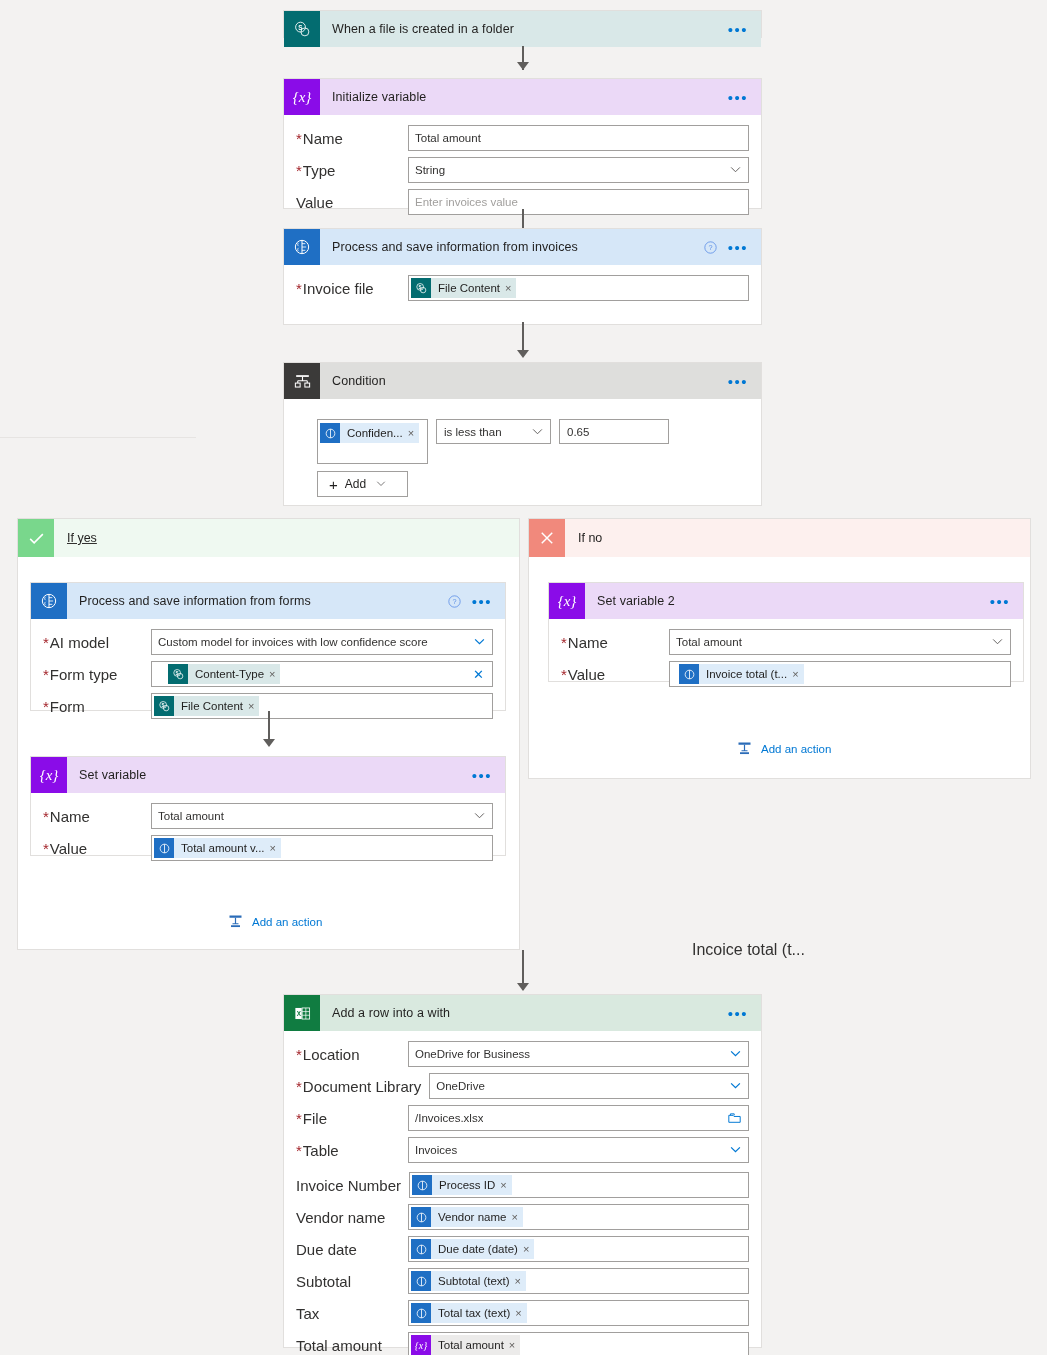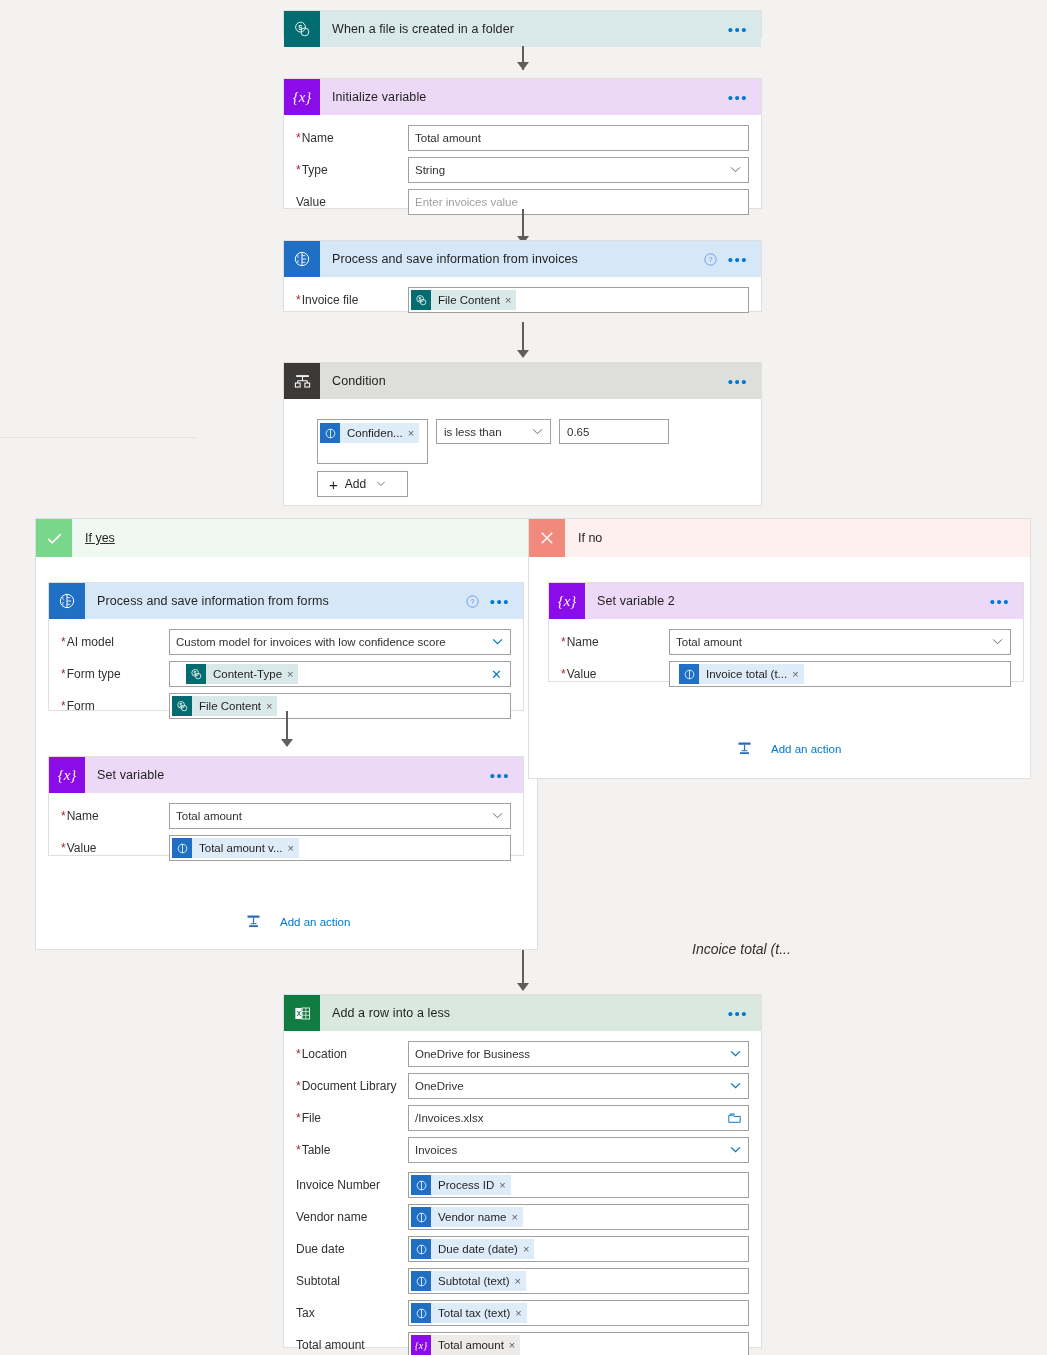--- a/index.html
+++ b/index.html
@@ -43,21 +43,21 @@
   .i-variable   { background:#8a0ce8; }
   .i-ai         { background:#1f6fc4; }
   .i-condition  { background:#3b3a39; }
   .i-excel      { background:#107c41; }
 
   
   .card-body { padding:10px 12px 12px 12px; }
   .row { display:flex; align-items:center; margin-bottom:6px; min-height:26px; }
   .row:last-child { margin-bottom:0; }
   .lbl {
-    flex:0 0 112px; font-size:12px; color:#323130;
+    flex:0 0 112px; font-size:15px; color:#323130;
     padding-right:8px; white-space:nowrap;
   }
   .lbl .req { color:#a4262c; margin-right:1px; }
   .ctl {
     flex:1 1 auto; height:26px; border:1px solid #a19f9d; background:#fff;
     display:flex; align-items:center; position:relative; padding:0 6px;
     font-size:11.5px; color:#323130; min-width:0;
   }
   .ctl .txt { overflow:hidden; white-space:nowrap; text-overflow:ellipsis; }
   .ctl .ph { color:#a19f9d; }
@@ -99,33 +99,33 @@
   .branch-head { display:flex; align-items:center; height:38px; }
   .branch-head .bico { width:36px; height:38px; display:flex; align-items:center; justify-content:center; }
   .branch-head .blbl { padding-left:13px; font-size:12.5px; color:#201f1e; }
   .b-yes { background:#eff9f1; }
   .b-yes .bico { background:#79d78c; }
   .b-no  { background:#fdf0ee; }
   .b-no .bico { background:#f1897c; }
 
   
   .add-action {
-    position:absolute; display:flex; align-items:center; gap:19px;
+    position:absolute; display:flex; align-items:center; gap:9px;
     color:#0078d4; font-size:11.5px; cursor:pointer;
   }
   .add-action svg { width:15px; height:15px; }
 
   
   .add-btn {
     position:absolute; height:26px; border:1px solid #a19f9d; background:#fff;
     display:flex; align-items:center; gap:7px; padding:0 11px;
     font-size:12px; color:#201f1e;
   }
 
-  .float-note { position:absolute; font-size:14px; color:#323130;font-style:italic; }
+  .float-note { position:absolute; font-size:16px; color:#323130; }
   .hairline { position:absolute; height:1px; background:#e6e4e2; }
 </style>
 </head>
 <body>
 
 <div class="canvas">
 
   <div class="hairline" style="left:0;top:437px;width:196px;"></div>
 
   <div class="card" style="left:283px;top:10px;width:479px;height:28px;">
@@ -178,21 +178,21 @@
         <div class="ctl">
           <span class="txt ph">Enter invoices value</span>
         </div>
       </div>
     </div>
   </div>
 
   <div class="conn" style="left:522px;top:209px;height:34px;"></div>
   <div class="arrow" style="left:517px;top:236px;"></div>
 
-  <div class="card" style="left:283px;top:240px;width:479px;height:72px;">
+  <div class="card" style="left:283px;top:228px;width:479px;height:97px;">
     <div class="card-head h-ai">
       <div class="card-icon i-ai">
         <svg viewBox="0 0 24 24" width="20" height="20" aria-hidden="true">
           <circle cx="12" cy="12" r="8" fill="none" stroke="#fff" stroke-width="1.2"></circle>
           <path d="M12 4v16" stroke="#fff" stroke-width="1.2"></path>
           <path d="M12 8h4M12 12h5M12 16h4" stroke="#fff" stroke-width="1"></path>
           <path d="M8 7c-1.5 1-1.5 3 0 4M8 13c-1.5 1-1.5 3 0 4" stroke="#fff" stroke-width="1" fill="none"></path>
         </svg>
       </div>
       <div class="card-title">Process and save information from invoices</div>
@@ -276,21 +276,21 @@
       <div class="add-btn" style="left:33px;top:108px;width:91px;">
         <span style="font-size:15px;line-height:1;color:#201f1e;">+</span>
         <span>Add</span>
         <svg viewBox="0 0 12 8" style="width:10px;height:6px;margin-left:3px;">
             <path d="M1 1l5 5 5-5" fill="none" stroke="#605e5c" stroke-width="1.1"></path>
           </svg>
       </div>
     </div>
   </div>
 
-  <div class="branch" style="left:35px;top:518px;width:503px;height:432px;text-decoration:underline;">
+  <div class="branch" style="left:17px;top:518px;width:503px;height:432px;text-decoration:underline;">
     <div class="branch-head b-yes">
       <div class="bico">
         <svg viewBox="0 0 24 24" width="19" height="19">
             <path d="M4 12.5l5 5L20 6.5" fill="none" stroke="#fff" stroke-width="2"></path>
           </svg>
       </div>
       <div class="blbl">If yes</div>
     </div>
 
     <div class="card" style="left:12px;top:63px;width:476px;height:129px;">
@@ -483,21 +483,21 @@
   <div class="card" style="left:283px;top:994px;width:479px;height:354px;">
     <div class="card-head h-excel">
       <div class="card-icon i-excel">
         <svg viewBox="0 0 24 24" width="19" height="19" aria-hidden="true">
           <rect x="3" y="5" width="8" height="14" fill="#fff"></rect>
           <text x="4.6" y="15" font-family="Liberation Sans, sans-serif" font-size="8" font-weight="bold" fill="#107c41">X</text>
           <rect x="11.5" y="5" width="9.5" height="14" fill="none" stroke="#fff" stroke-width="1"></rect>
           <path d="M11.5 9.6h9.5M11.5 14.2h9.5M16.2 5v14" stroke="#fff" stroke-width="0.9"></path>
         </svg>
       </div>
-      <div class="card-title">Add a row into a less</div>
+      <div class="card-title">Add a row into a with</div>
       <div class="head-actions">
         <span class="ellipsis">•••</span>
       </div>
     </div>
     <div class="card-body" style="padding-top:10px;">
 
       <div class="row">
         <div class="lbl"><span class="req">*</span><span>Location</span></div>
         <div class="ctl">
           <span class="txt">OneDrive for Business</span>

